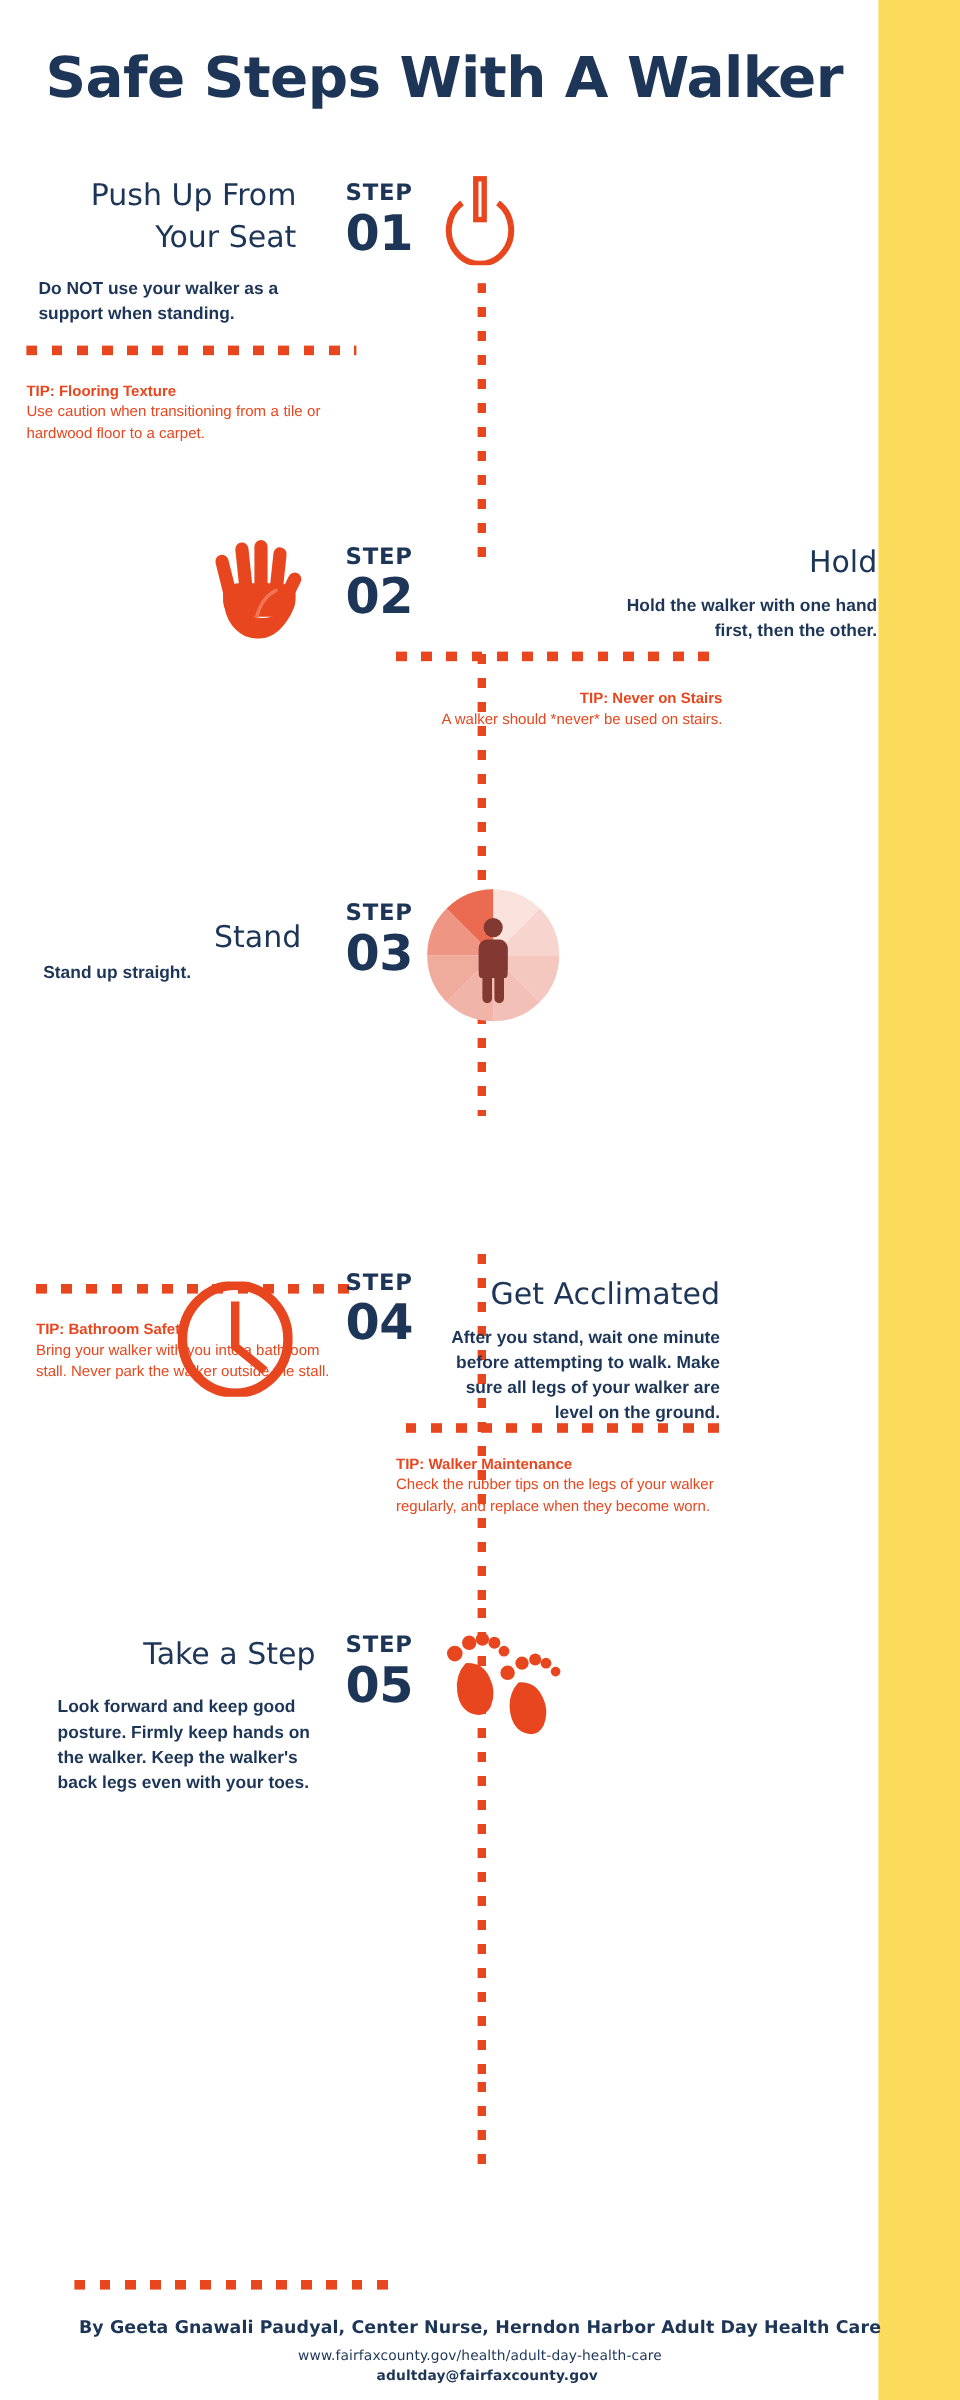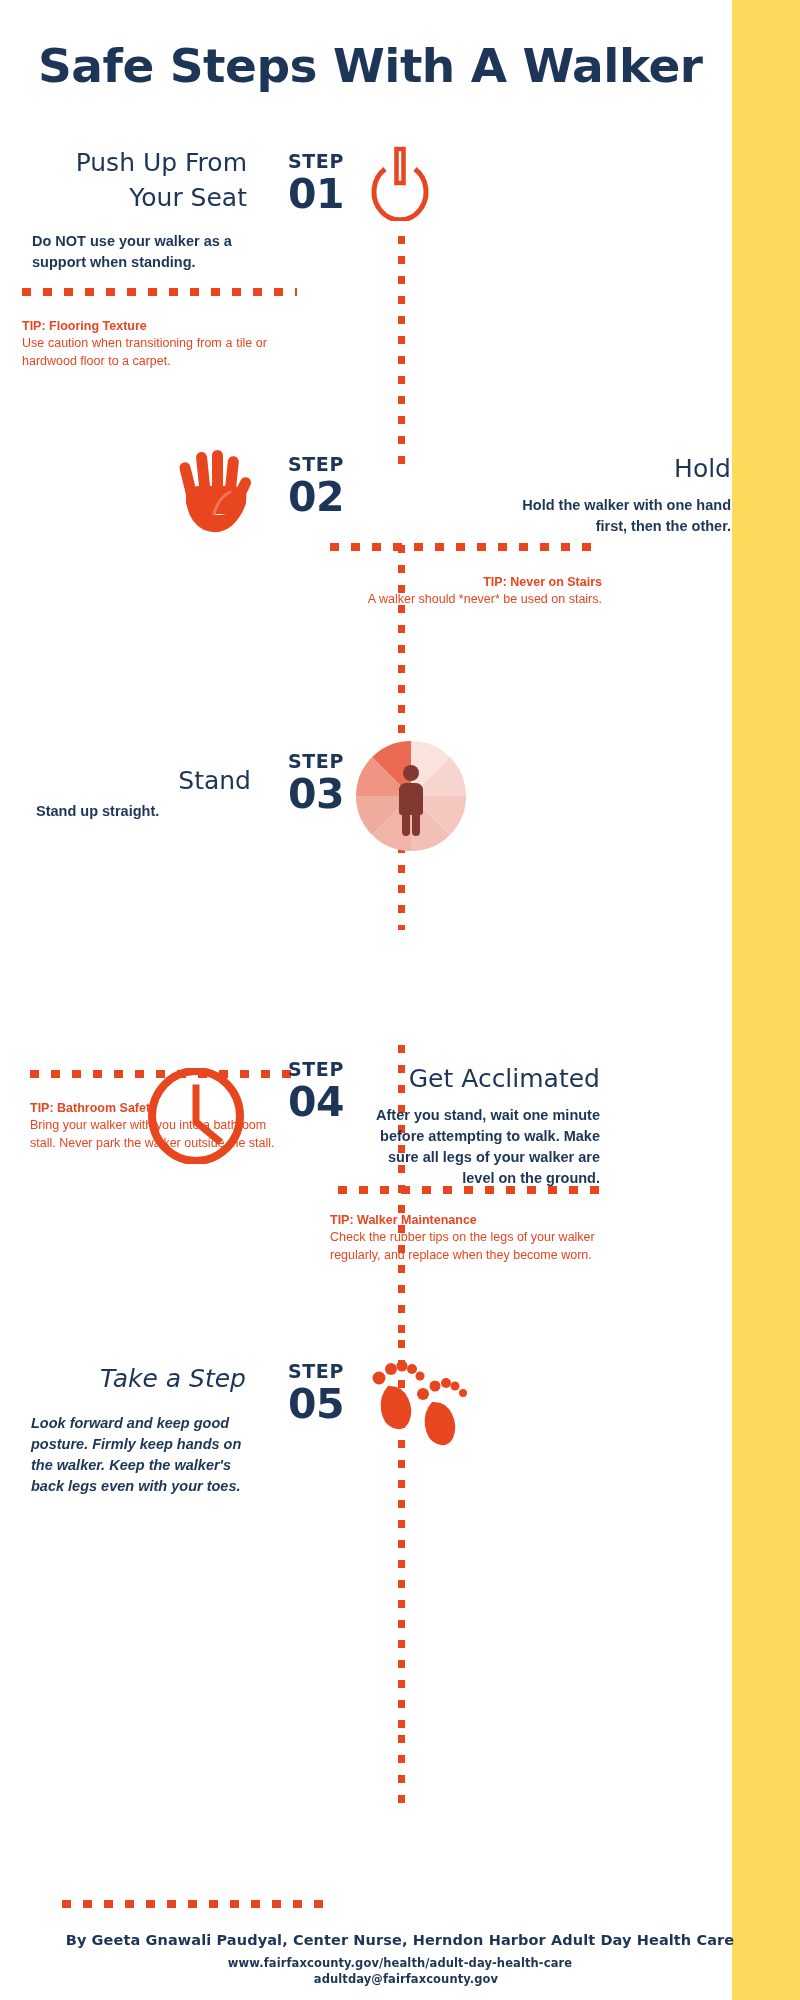--- a/index.html
+++ b/index.html
@@ -91,21 +91,21 @@
 
   
   .footer {
     position: absolute;
     left: 0; width: 800px;
     text-align: center;
     color: #1D3557;
     font-family: "DejaVu Sans", sans-serif;
   }
   .footer .by { font-size: 14.5px; font-weight: 700; letter-spacing: 0.1px; }
-  .footer .url { font-size: 11.5px; font-weight: 700; margin-top: 8px; letter-spacing: 0.1px;}
+  .footer .url { font-size: 11.5px; font-weight: 400; margin-top: 8px; letter-spacing: 0.1px;}
   .footer .mail { font-size: 11.5px; font-weight: 700; margin-top: 2px; letter-spacing: 0.1px; margin-left: 12px;}
 
   .icon { position: absolute; }
 </style>
 </head>
 <body>
 
 <div class="page">
 
   <div class="title">Safe Steps With A Walker</div>
@@ -230,21 +230,21 @@
   <div class="tip" style="left:330px; top:1212px; width:272px; text-align:left;">
     <div class="tiphead">TIP: Walker Maintenance</div>
     <div class="tipbody">Check the rubber tips on the legs of your walker regularly, and replace when they become worn.</div>
   </div>
 
   <div class="stepnum" style="left:256px; top:1362px;">
     <div class="lbl">STEP</div>
     <div class="num">05</div>
   </div>
 
-  <div class="steptext align-left" style="left:31px; top:1362px; width:215px;font-style:italic;">
+  <div class="steptext align-left" style="left:48px; top:1362px; width:215px;">
     <div class="head">Take a Step</div>
     <div class="body" style="margin-top:16px;">Look forward and keep good posture. Firmly keep hands on the walker. Keep the walker's back legs even with your toes.</div>
   </div>
 
   <span class="icon" style="left:366px; top:1352px;">
     <svg width="104" height="100" viewBox="0 0 104 100">
       <g fill="#E8461E">
 
         <path d="M22 34 Q13 44 15 58 Q17 72 27 76 Q38 80 43 70 Q48 58 42 46 Q36 33 22 34 Z"></path>
         <circle cx="13" cy="26" r="6.5"></circle>

